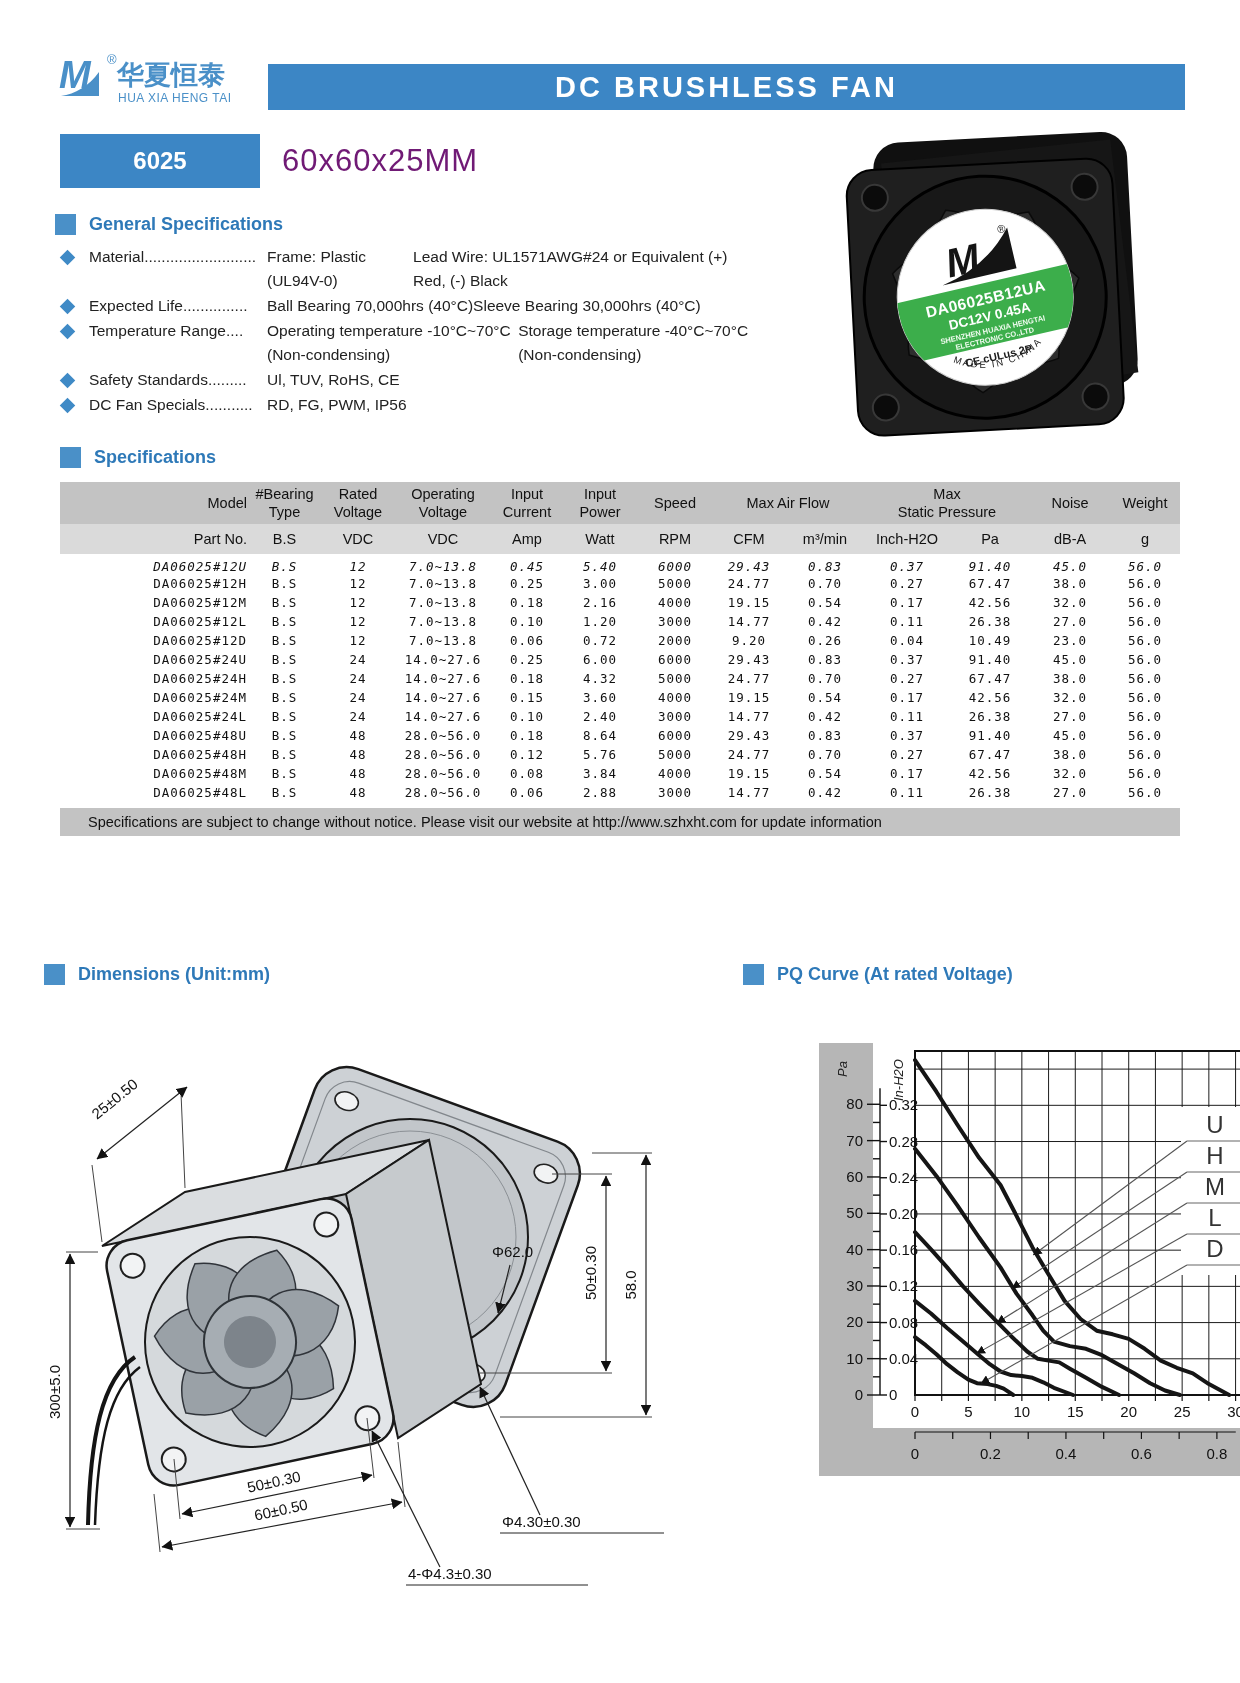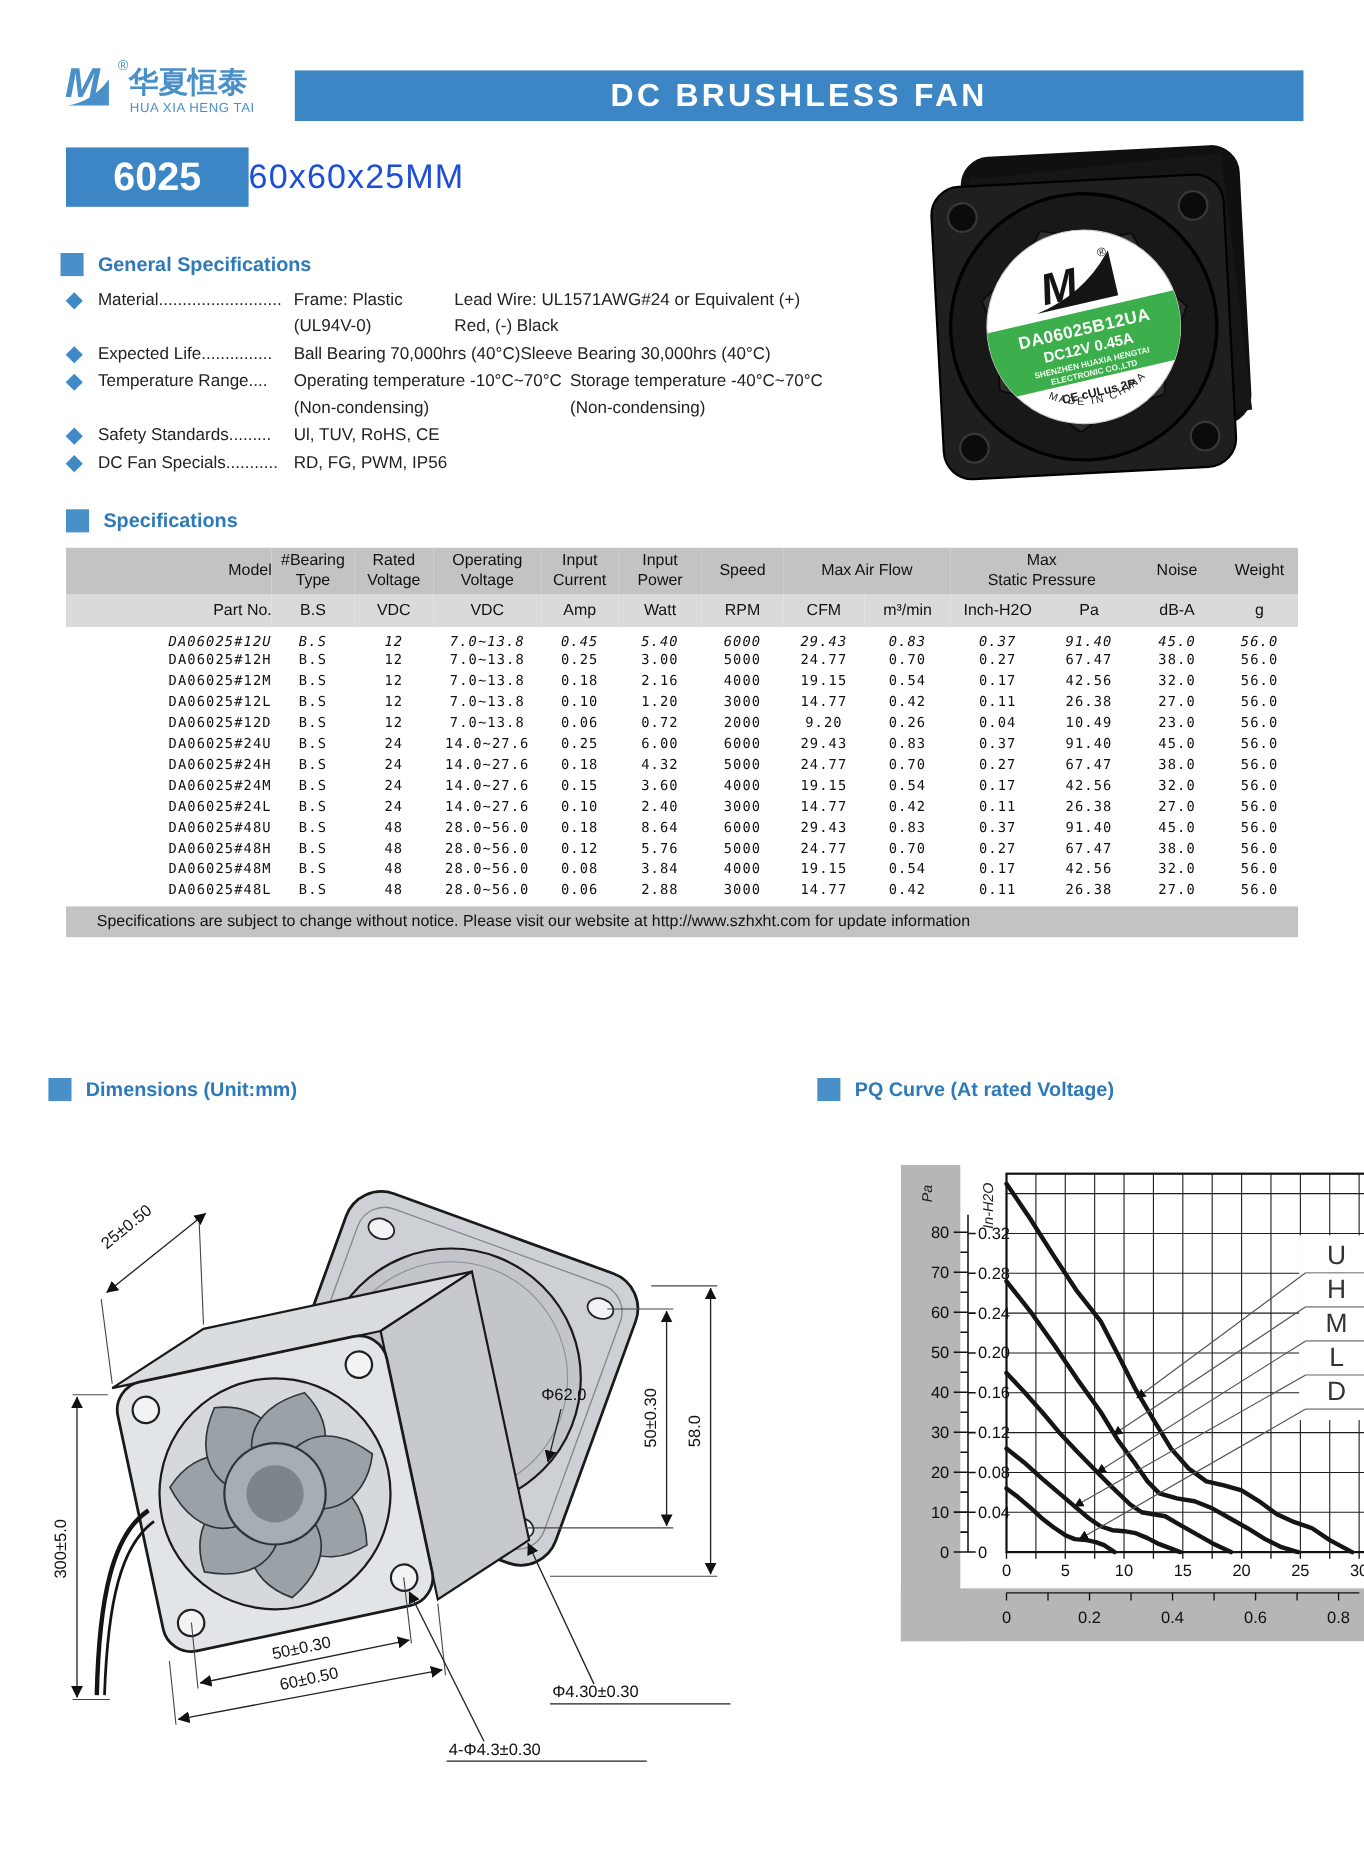--- a/index.html
+++ b/index.html
@@ -7,30 +7,30 @@
   .page { position:relative; width:1240px; height:1683px; background:#fff; overflow:hidden; }
 
   
   .hdr { display:flex; align-items:flex-end; padding:50px 55px 0 55px; }
   .logo-block { width:205px; height:60px; flex:0 0 auto; }
   .banner { flex:1; height:46px; margin-left:8px; background:#3c86c5; color:#fff;
             display:flex; align-items:center; justify-content:center;
             font-size:29px; font-weight:bold; letter-spacing:3px; }
 
   .model-row { display:flex; align-items:center; margin:24px 0 0 60px; }
-  .model-box { width:166px; height:54px; background:#3c86c5; color:#fff; font-size:36px;
+  .model-box { width:200px; height:54px; background:#3c86c5; color:#fff; font-size:24px;
                font-weight:bold; display:flex; align-items:center; justify-content:center; }
-  .model-size { font-size:31px; color:#1d4ed8; letter-spacing:1px;text-align:right; }
+  .model-size { margin-left:22px; font-size:31px; color:#701a75; letter-spacing:1px;text-align:right; }
 
   .sec-head { display:flex; align-items:center; margin:0 0 10px 55px; }
   .sec-head .sq { width:21px; height:21px; background:#4a90c8; margin-right:13px; flex:0 0 auto; }
   .sec-head .sec-title { color:#2e79b8; font-size:18px; font-weight:bold; }
 
   
-  .gen-sec { margin-top:42px; width:760px; }
+  .gen-sec { margin-top:26px; width:760px; }
   .gs-list { margin:8px 0 0 62px; }
   .gs-row { display:flex; align-items:flex-start; margin-bottom:1px; }
   .diamond { width:11px; height:11px; background:#3f8ac6; transform:rotate(45deg);
              margin:7px 16px 0 0; flex:0 0 auto; }
   .gs-label { width:178px; flex:0 0 auto; font-size:15.5px; line-height:24px; color:#222; }
   .gs-vals { font-size:15.5px; line-height:24px; color:#222; display:flex; flex-direction:row; }
 
   .fan-photo { position:absolute; top:118px; right:52px; width:400px; height:350px; }
 
   

